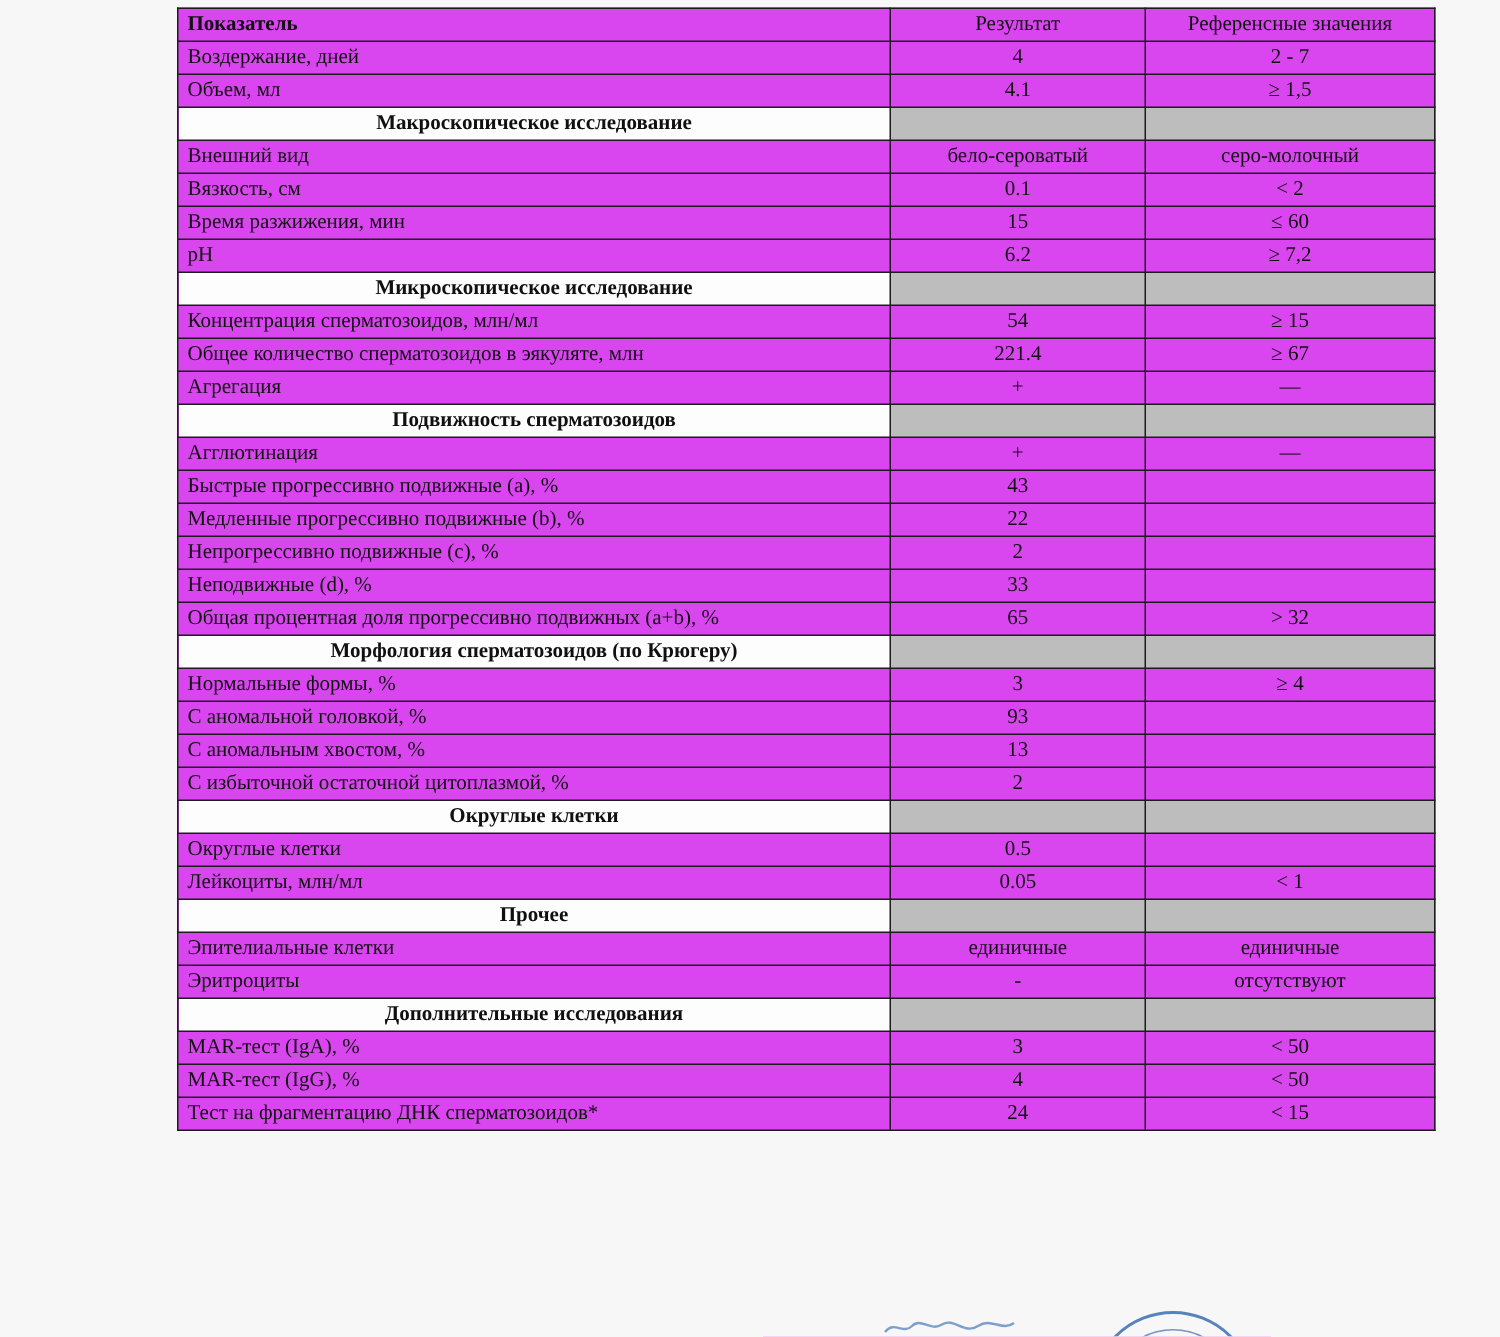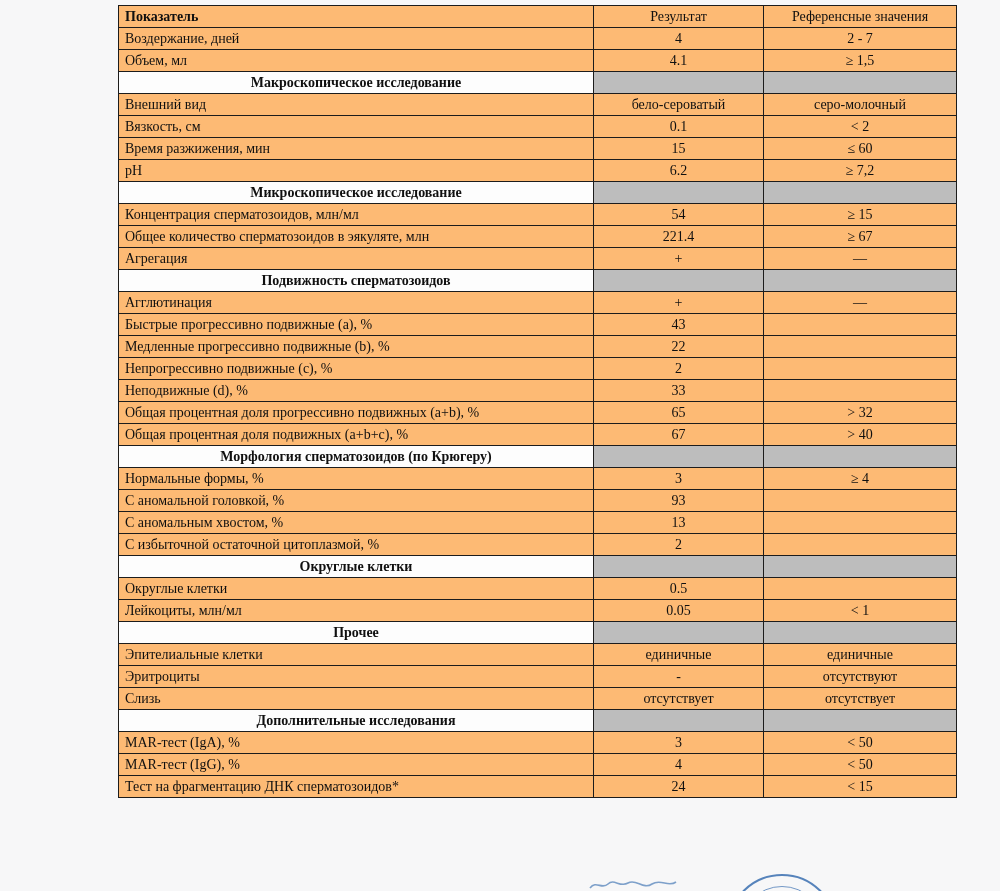--- a/index.html
+++ b/index.html
@@ -13,21 +13,21 @@
     width: 1000px; height: 891px;
     background: #f7f7f8;
     overflow: hidden;
   }
   table.results {
     position: absolute;
     left: 118px; top: 5px;
     width: 838px;
     border-collapse: collapse;
     table-layout: fixed;
-    background: #fdba74;
+    background: #d946ef;
     border: 1px solid #1c1c1c;
   }
   col.c-param { width: 475px; }
   col.c-result { width: 170px; }
   col.c-ref { width: 193px; }
   th, td {
     border: 1px solid #1c1c1c;
     font-size: 14px;
     height: 22px;
     padding: 0 6px;
@@ -170,25 +170,20 @@
           <td class="cell-param">Неподвижные (d), %</td>
           <td class="cell-result">33</td>
           <td class="cell-ref"></td>
         </tr>
         <tr>
           <td class="cell-param">Общая процентная доля прогрессивно подвижных (a+b), %</td>
           <td class="cell-result">65</td>
           <td class="cell-ref">&gt; 32</td>
         </tr>
         <tr>
-          <td class="cell-param">Общая процентная доля подвижных (a+b+c), %</td>
-          <td class="cell-result">67</td>
-          <td class="cell-ref">&gt; 40</td>
-        </tr>
-        <tr>
           <td class="cell-param section-title">Морфология сперматозоидов (по Крюгеру)</td>
           <td class="cell-result section-fill"></td>
           <td class="cell-ref section-fill"></td>
         </tr>
         <tr>
           <td class="cell-param">Нормальные формы, %</td>
           <td class="cell-result">3</td>
           <td class="cell-ref">≥ 4</td>
         </tr>
         <tr>
@@ -228,25 +223,20 @@
         </tr>
         <tr>
           <td class="cell-param">Эпителиальные клетки</td>
           <td class="cell-result">единичные</td>
           <td class="cell-ref">единичные</td>
         </tr>
         <tr>
           <td class="cell-param">Эритроциты</td>
           <td class="cell-result">-</td>
           <td class="cell-ref">отсутствуют</td>
-        </tr>
-        <tr>
-          <td class="cell-param">Слизь</td>
-          <td class="cell-result">отсутствует</td>
-          <td class="cell-ref">отсутствует</td>
         </tr>
         <tr>
           <td class="cell-param section-title">Дополнительные исследования</td>
           <td class="cell-result section-fill"></td>
           <td class="cell-ref section-fill"></td>
         </tr>
         <tr>
           <td class="cell-param">MAR-тест (IgA), %</td>
           <td class="cell-result">3</td>
           <td class="cell-ref">&lt; 50</td>

